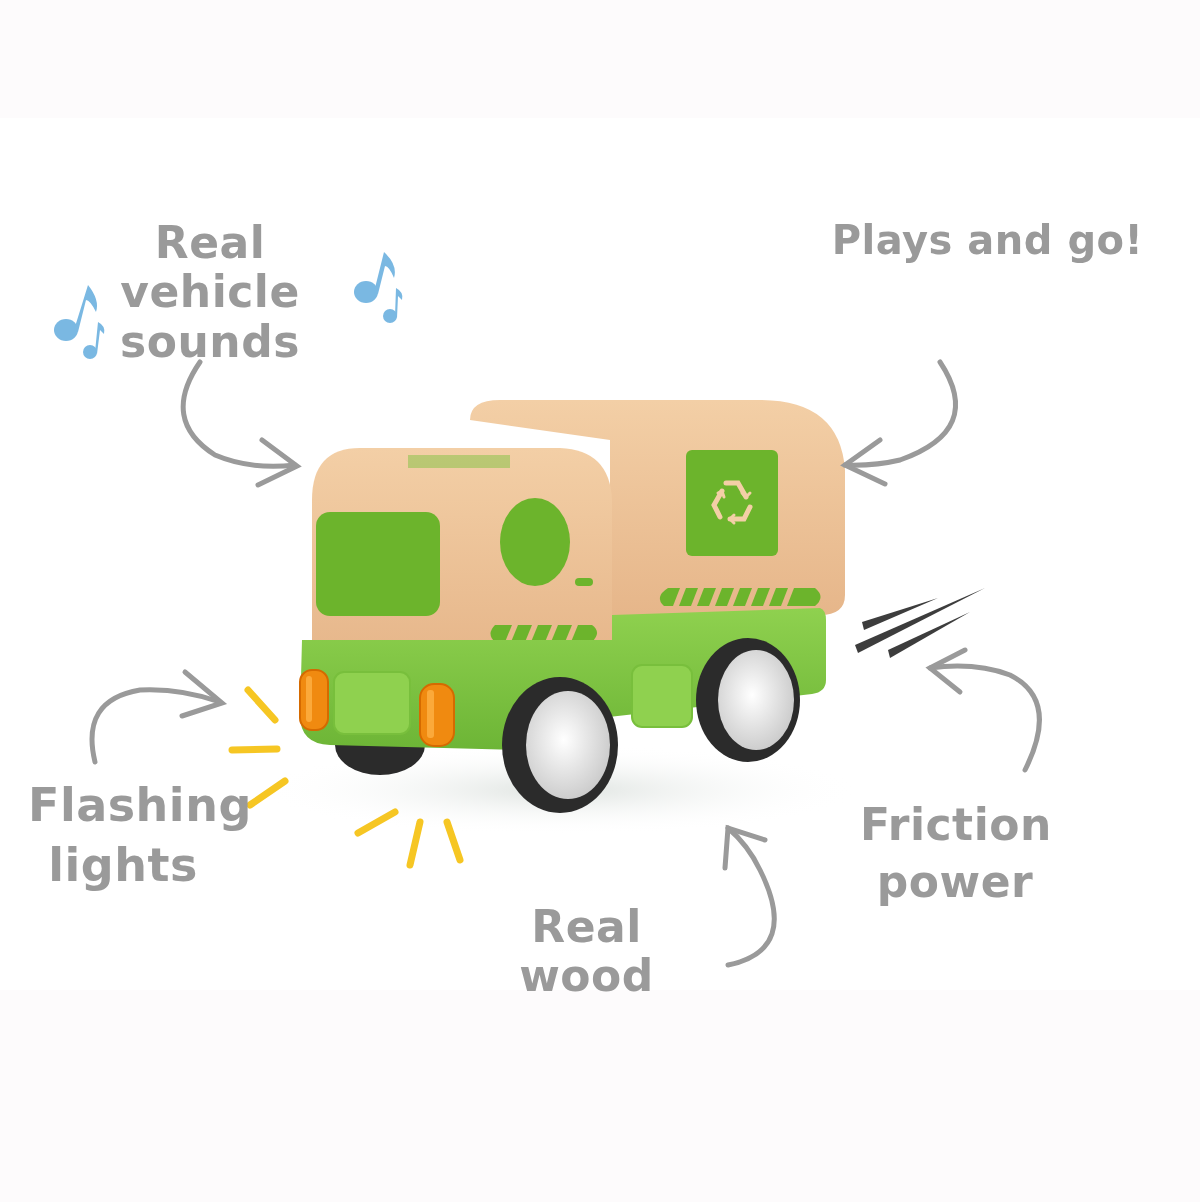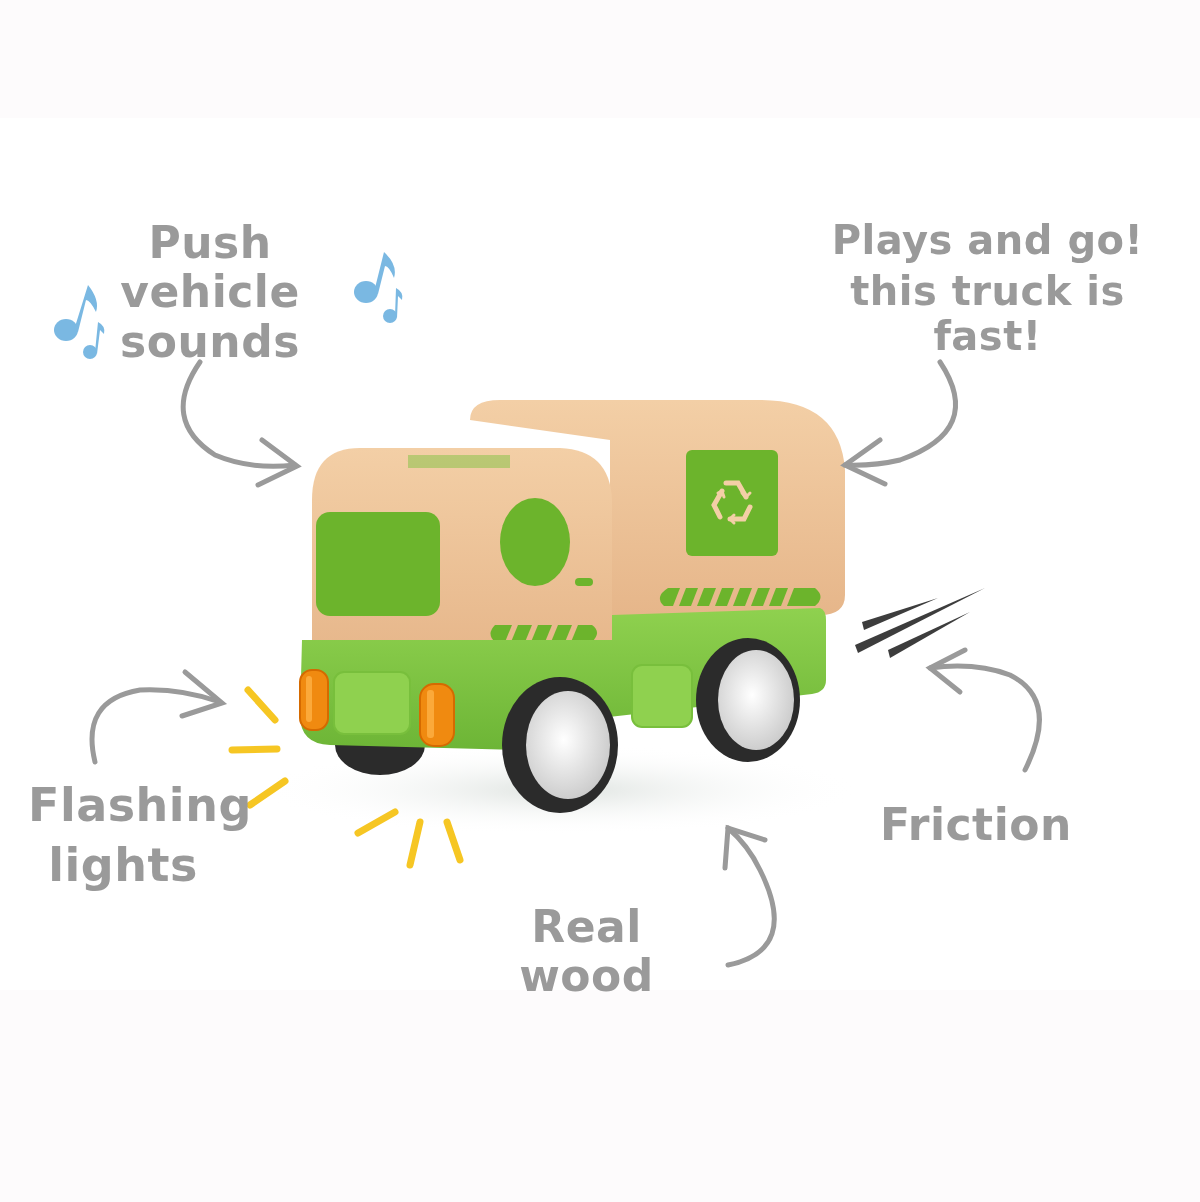--- a/index.html
+++ b/index.html
@@ -162,33 +162,33 @@
     <line x1="248" y1="690" x2="275" y2="720"></line>
     <line x1="232" y1="750" x2="277" y2="749"></line>
     <line x1="250" y1="805" x2="285" y2="781"></line>
     <line x1="358" y1="833" x2="395" y2="812"></line>
     <line x1="410" y1="865" x2="420" y2="822"></line>
     <line x1="460" y1="860" x2="447" y2="822"></line>
   </g>
 </svg>
 
 <div class="label" style="left:60px; top:218px; width:300px; font-size:44px;">
-  <span>Push vehicle</span>
+  <span>Real vehicle</span>
   <span style="">sounds</span>
 </div>
 
 <div class="label" style="left:810px; top:218px; width:355px; font-size:40px;">
   <span>Plays and go!</span>
-  <span style="margin-top:6px">this truck is fast!</span>
 </div>
 
 <div class="label" style="left:28px; top:780px; width:190px; font-size:46px;">
   <span>Flashing</span>
   <span style="margin-top:8px">lights</span>
 </div>
 
-<div class="label" style="left:880px; top:800px; width:190px; font-size:44px;">
+<div class="label" style="left:860px; top:800px; width:190px; font-size:44px;">
   <span>Friction</span>
+  <span style="margin-top:8px">power</span>
 </div>
 
 <div class="label" style="left:464px; top:902px; width:245px; font-size:44px;">
   <span>Real wood</span>
 </div>
 
 </body></html>

